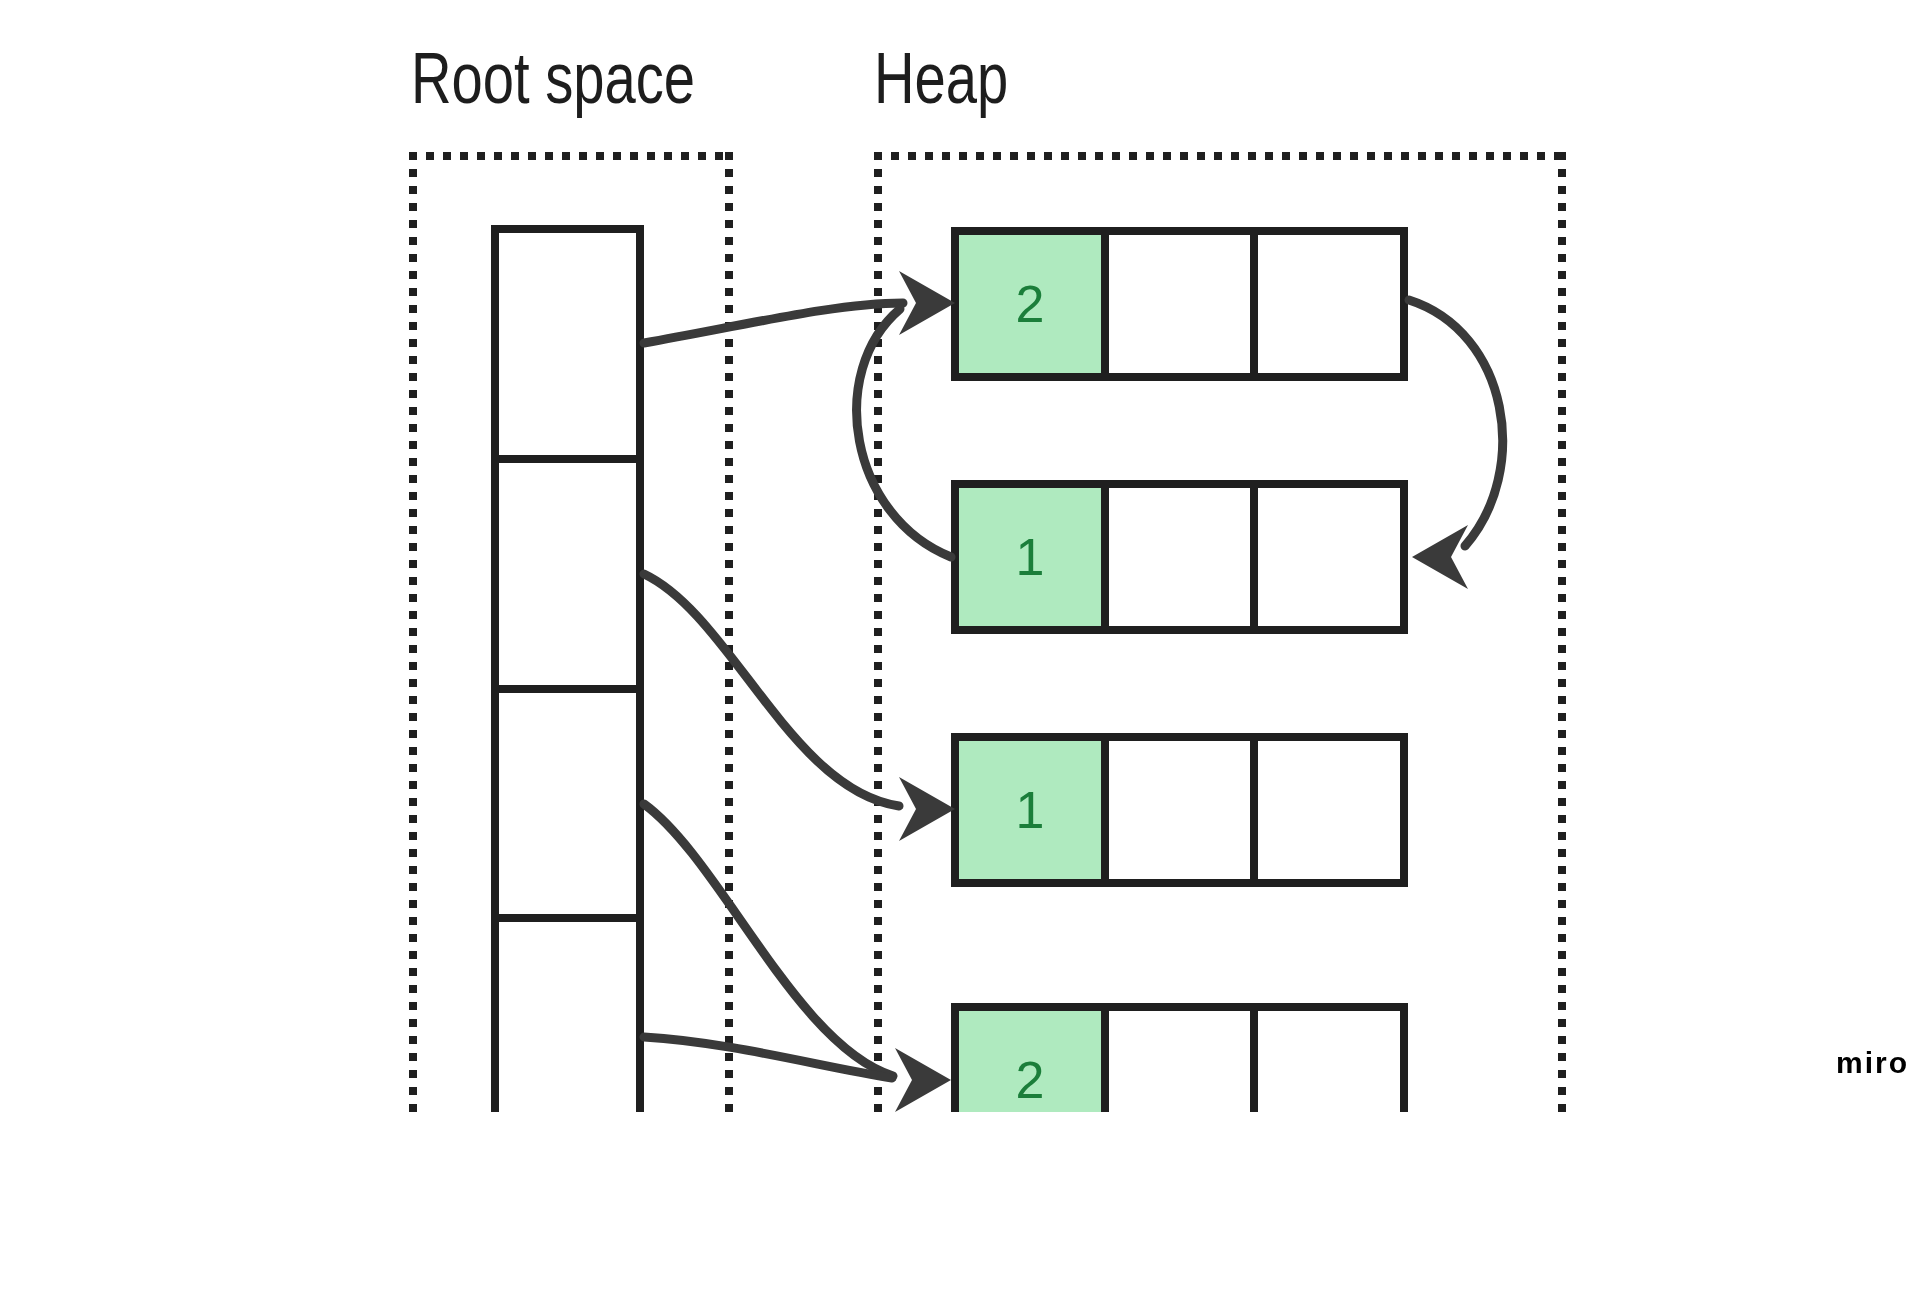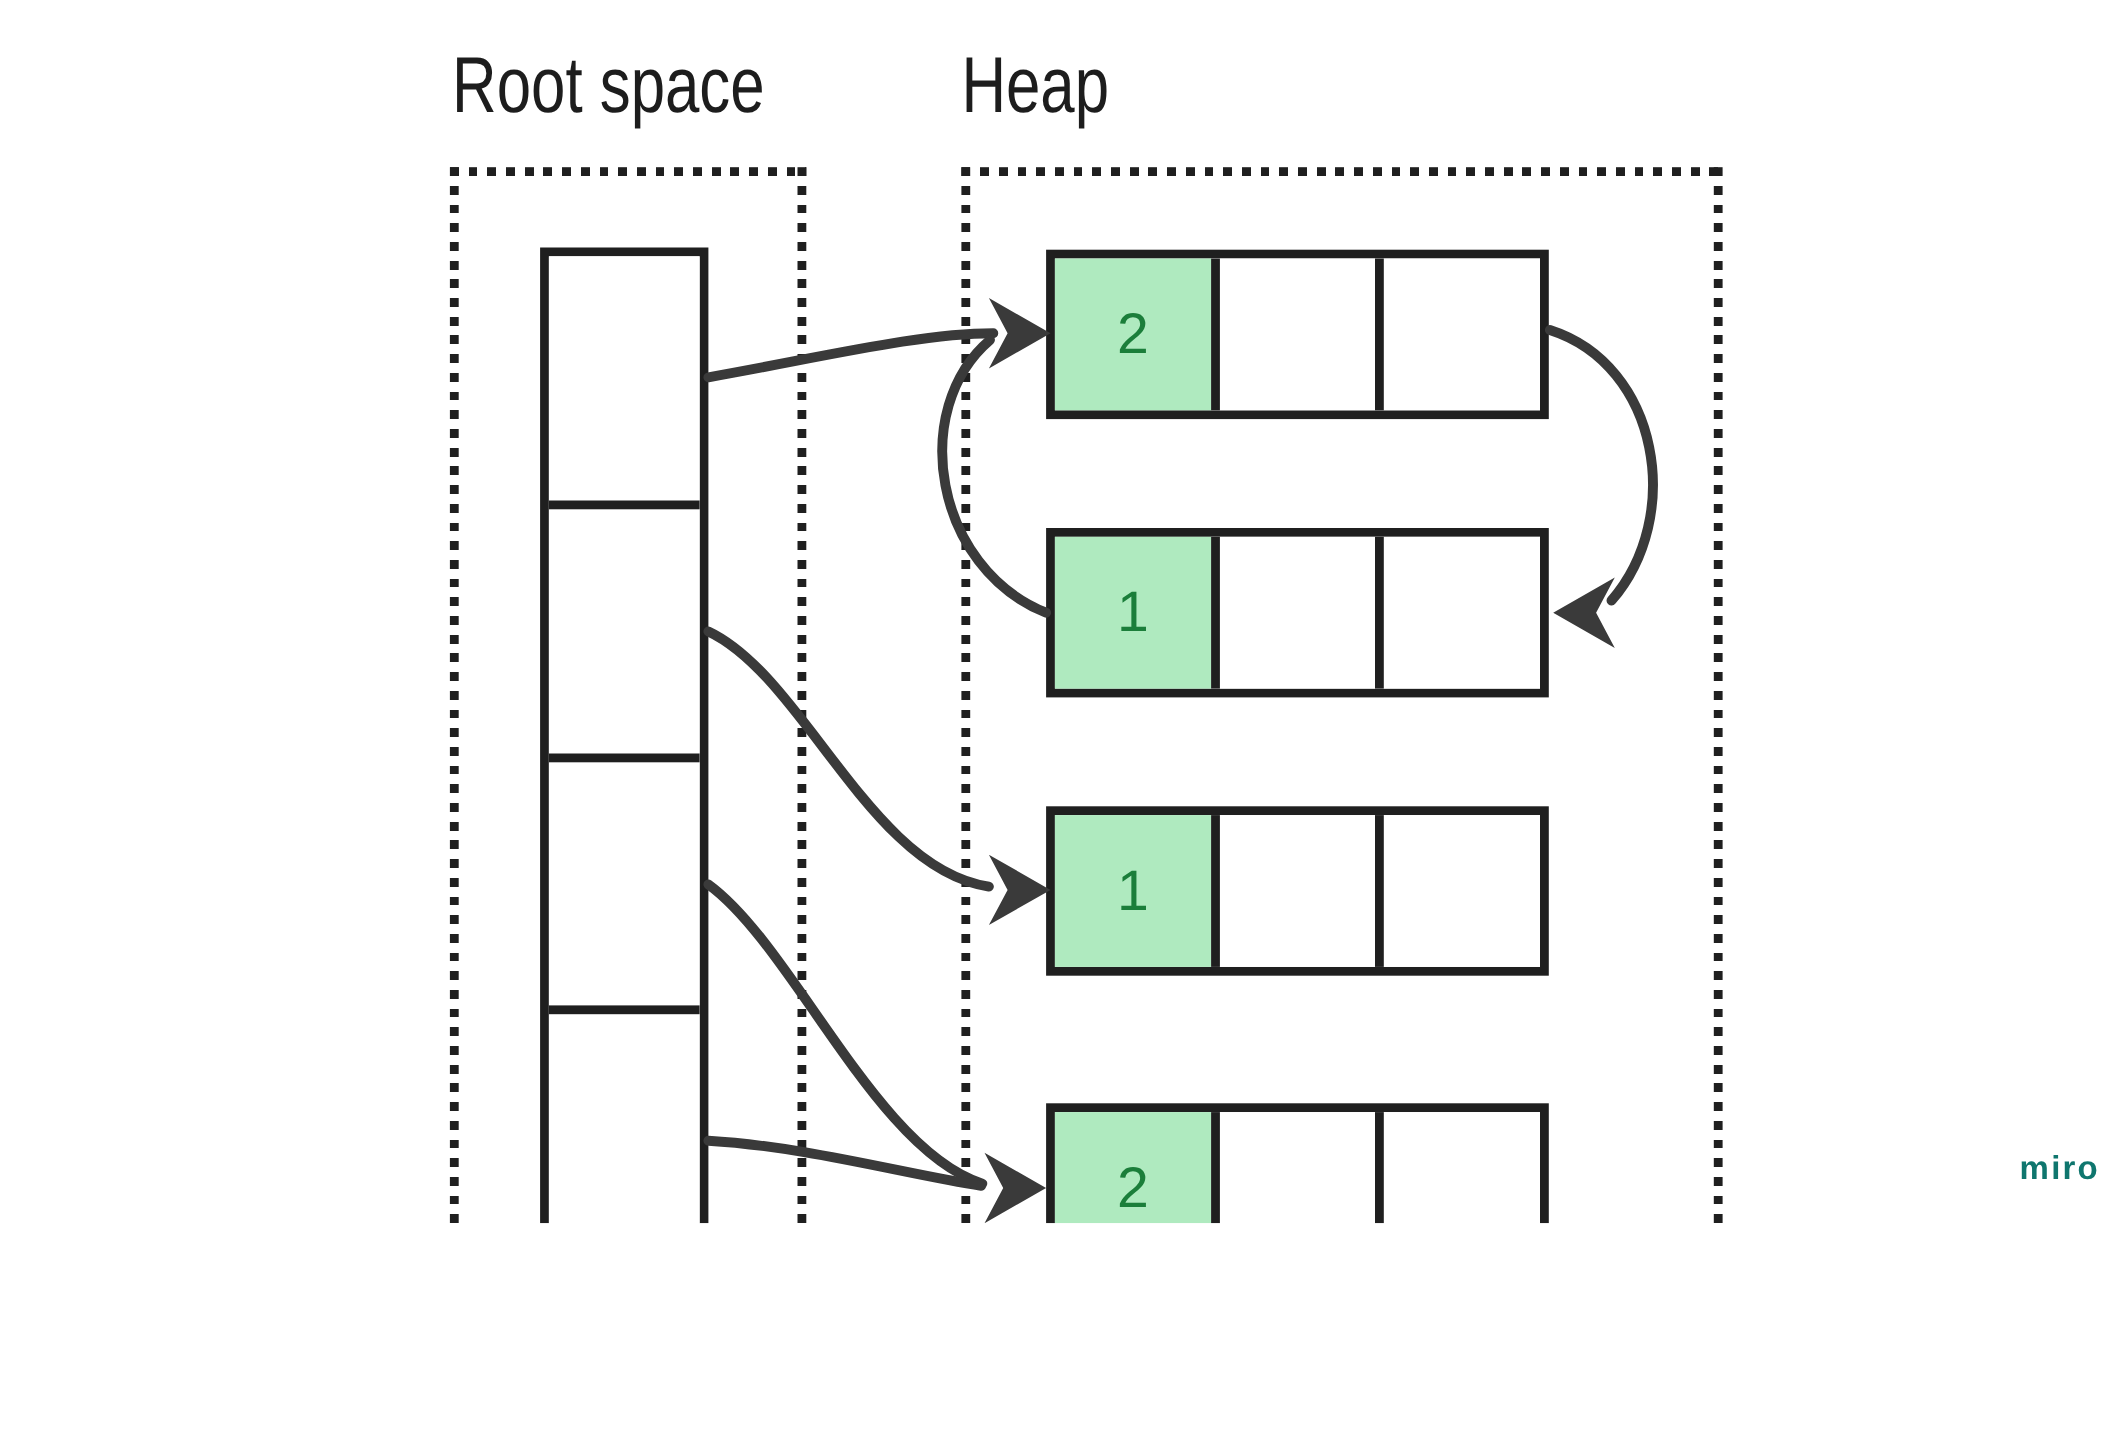--- a/index.html
+++ b/index.html
@@ -52,21 +52,21 @@
   }
   .heap-cell + .heap-cell{border-left:8px solid #1f1f1f;}
   .heap-cell.green{background:#afeabf;color:#1b7e3a;}
 
   .arrows-layer{position:absolute;left:0;top:0;width:1920px;height:1306px;pointer-events:none;}
   .arrow-line{fill:none;stroke:#3a3a3a;stroke-width:9;stroke-linecap:round;}
   .arrow-head{fill:#3a3a3a;stroke:none;}
 
   .watermark{
     position:absolute;right:42px;bottom:32px;font-size:30px;letter-spacing:2px;
-    color:#0f766e;font-weight:600;
+    color:#000000;font-weight:600;
   }
 </style>
 </head>
 <body>
 
 <div class="canvas">
 
   <div class="section-label label-root">Root space</div>
   <div class="section-label label-heap">Heap</div>
 

